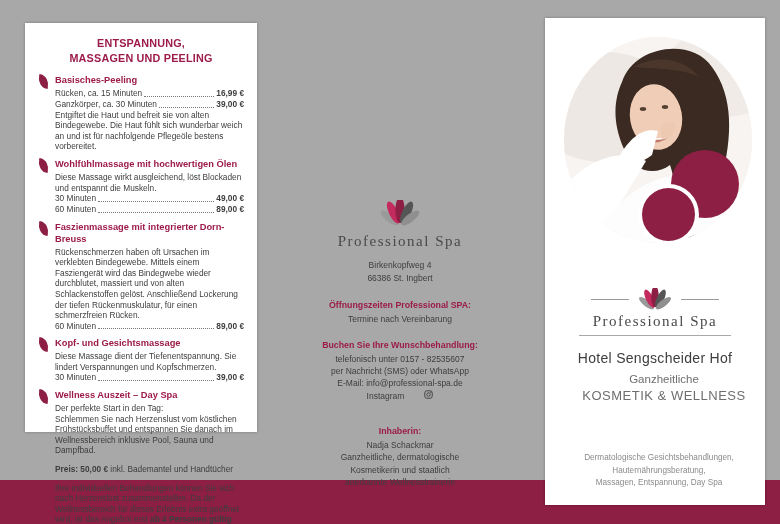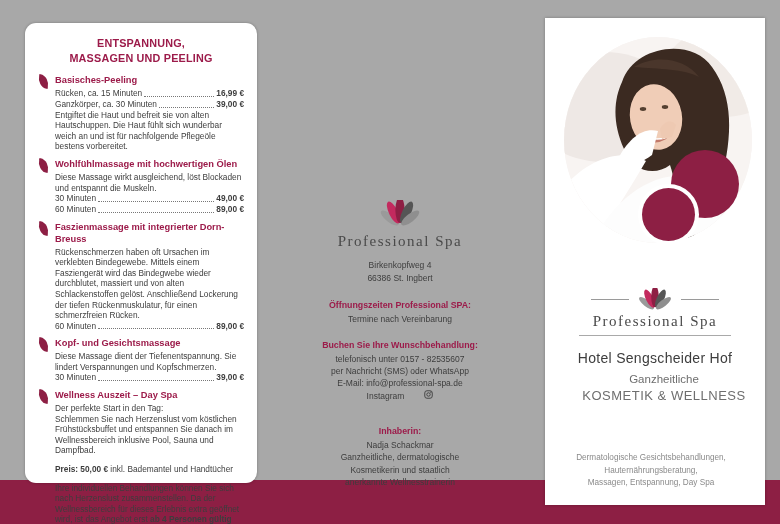--- a/index.html
+++ b/index.html
@@ -11,21 +11,21 @@
   }
   .bottom-strip{
     position:absolute;left:0;top:480px;width:780px;height:44px;
     background:#8d1f44;z-index:1;
   }
   .card{
     position:absolute;background:#ffffff;z-index:2;
     box-shadow:0 0 3px rgba(0,0,0,.28);
   }
   
-  .left-card{left:25px;top:23px;width:232px;height:460px;border-radius:11px;}
+  .left-card{left:25px;top:23px;width:232px;height:409px;}
   .panel-heading{
     color:#9c1b4a;font-weight:bold;font-size:10.8px;line-height:1.4;
     text-align:center;margin:13px 10px 8px;letter-spacing:.2px;
   }
   .section{position:relative;margin:0 13px 6px 30px;}
   .leaf{
     position:absolute;left:-17px;top:1px;width:11px;height:13px;
     background:#8d1f44;border-radius:0 90% 0 90%;
     transform:rotate(12deg);
   }
@@ -64,21 +64,21 @@
   }
   .logo-block{position:absolute;left:0;top:270px;width:220px;text-align:center;}
   .logo-row{display:flex;align-items:center;justify-content:center;gap:7px;}
   .logo-row .rule{width:38px;height:1px;background:#9a9a9a;}
   .brand-underline{width:152px;margin:5px auto 0;border-top:1px solid #a9a9a9;}
   .hotel{margin-top:14px;font-size:14px;color:#3d3d3d;letter-spacing:.3px;}
   .tagline{position:absolute;left:0;top:355px;width:238px;text-align:center;color:#6e6e6e;}
   .tagline-1{font-size:11.5px;}
   .tagline-2{font-size:13px;letter-spacing:.5px;margin-top:3px;}
   .services{
-    position:absolute;left:0;top:434px;width:212px;text-align:center;
+    position:absolute;left:8px;top:434px;width:212px;text-align:center;
     font-size:8.2px;color:#8a8a8a;line-height:1.55;
   }
 </style>
 </head>
 <body>
 
 <div class="bottom-strip"></div>
 
 <div class="card left-card">
   <div class="panel-heading">
@@ -92,21 +92,21 @@
     <div class="price-row">
       <span>Rücken, ca. 15 Minuten</span>
       <span class="dots"></span>
       <span class="price">16,99 €</span>
     </div>
     <div class="price-row">
       <span>Ganzkörper, ca. 30 Minuten</span>
       <span class="dots"></span>
       <span class="price">39,00 €</span>
     </div>
-    <div class="body-text">Entgiftet die Haut und befreit sie von alten Hautschuppen. Die Haut fühlt sich wunderbar weich an und ist für nachfolgende Pflegeöle bestens vorbereitet.</div>
+    <div class="body-text">Entgiftet die Haut und befreit sie von alten Bindegewebe. Die Haut fühlt sich wunderbar weich an und ist für nachfolgende Pflegeöle bestens vorbereitet.</div>
   </div>
 
   <div class="section">
     <span class="leaf"></span>
     <div class="sec-title">Wohlfühlmassage mit hochwertigen Ölen</div>
     <div class="body-text">Diese Massage wirkt ausgleichend, löst Blockaden und entspannt die Muskeln.</div>
     <div class="price-row">
       <span>30 Minuten</span>
       <span class="dots"></span>
       <span class="price">49,00 €</span>

